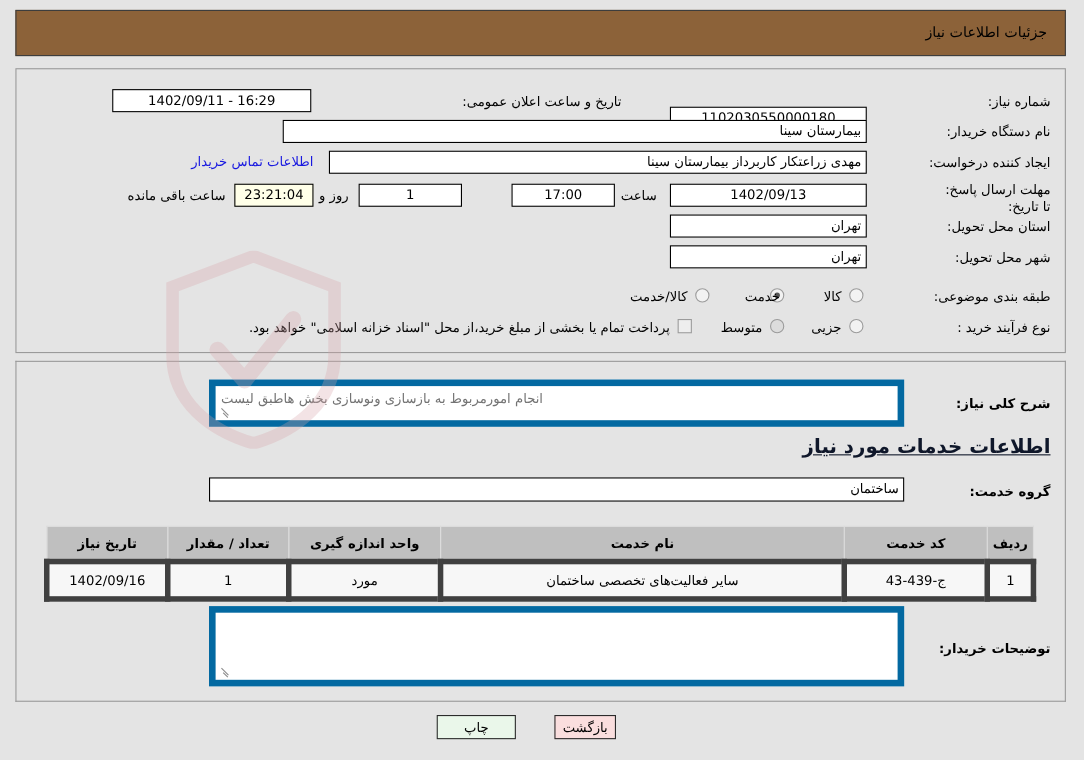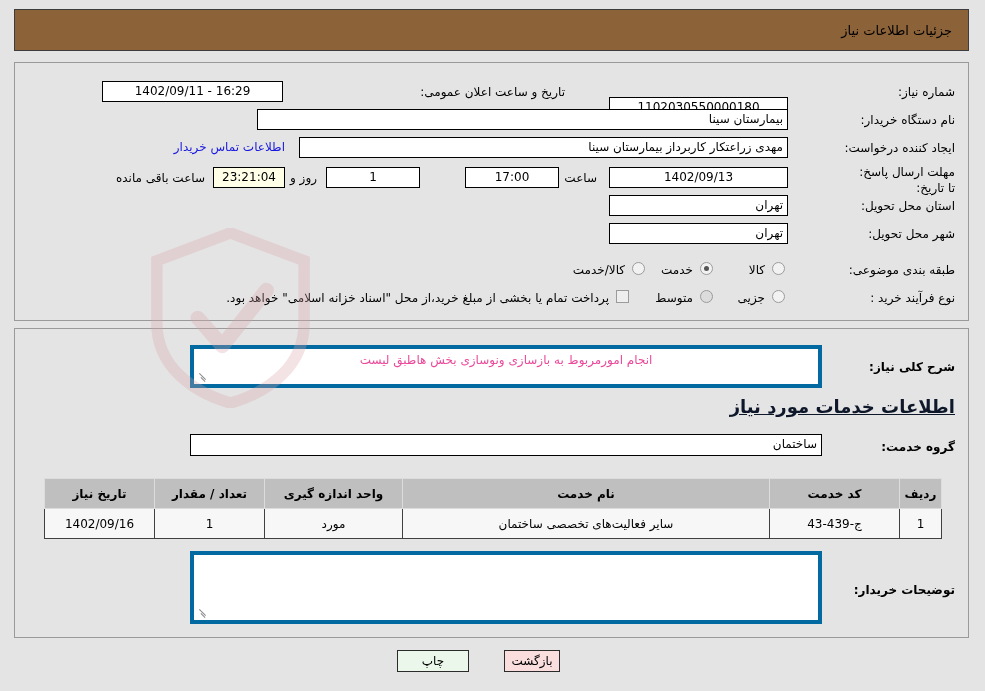--- a/index.html
+++ b/index.html
@@ -167,26 +167,26 @@
     font-size: 12px;
     z-index: 4;
     white-space: nowrap;
   }
 
   
   .area {
     position: absolute;
     box-sizing: border-box;
     background: #fff;
-    border: 4px solid #0369a1;
+    border: 6px solid #0369a1;
     font-size: 12px;
     font-family: "DejaVu Sans", "Liberation Sans", sans-serif;
-    color: #ec4899;
+    color: #737373;
     padding: 3px 5px;
-    text-align: center;
+    text-align: left;
     line-height: 16px;
     z-index: 3;
     overflow: hidden;
   }
   .area .grip {
     position: absolute;
     left: 2px;
     bottom: 1px;
     width: 12px;
     height: 12px;
@@ -233,21 +233,21 @@
     border: 1px solid #dcdcdc;
     color: #000;
     font-weight: bold;
     height: 25px;
     padding: 2px 4px;
     text-align: center;
     font-size: 12px;
   }
   table.grid td {
     background: #f7f7f7;
-    border: 1px solid #404040;
+    border: 5px solid #404040;
     height: 25px;
     padding: 2px 4px;
     text-align: center;
     font-size: 12px;
     color: #000;
   }
 
   
   .btn {
     position: absolute;
@@ -305,21 +305,21 @@
 <div class="lbl" style="right:30px; top:199px; width:130px;">استان محل تحویل:</div>
 <div class="txtbox right" style="right:197px; top:195px; width:179px; height:21px;">تهران</div>
 
 <div class="lbl" style="right:30px; top:227px; width:130px;">شهر محل تحویل:</div>
 <div class="txtbox right" style="right:197px; top:223px; width:179px; height:21px;">تهران</div>
 
 <div class="lbl" style="right:30px; top:263px; width:140px;">طبقه بندی موضوعی:</div>
 <div class="radio" style="right:200px; top:262px;"></div>
 <div class="radio-lbl" style="right:220px; top:263px;">کالا</div>
 <div class="radio checked" style="right:272px; top:262px;"></div>
-<div class="radio-lbl" style="right:292px; top:263px;text-align:center;">خدمت</div>
+<div class="radio-lbl" style="right:276px; top:263px;text-align:center;">خدمت</div>
 <div class="radio" style="right:340px; top:262px;"></div>
 <div class="radio-lbl" style="right:360px; top:263px;">کالا/خدمت</div>
 
 <div class="lbl" style="right:30px; top:291px; width:140px;">نوع فرآیند خرید :</div>
 <div class="radio" style="right:200px; top:290px;"></div>
 <div class="radio-lbl" style="right:220px; top:291px;">جزیی</div>
 <div class="radio on" style="right:272px; top:290px;"></div>
 <div class="radio-lbl" style="right:292px; top:291px;">متوسط</div>
 <div class="chk" style="right:356px; top:290px;"></div>
 <div class="radio-lbl" style="right:376px; top:291px;">پرداخت تمام یا بخشی از مبلغ خرید،از محل "اسناد خزانه اسلامی" خواهد بود.</div>

